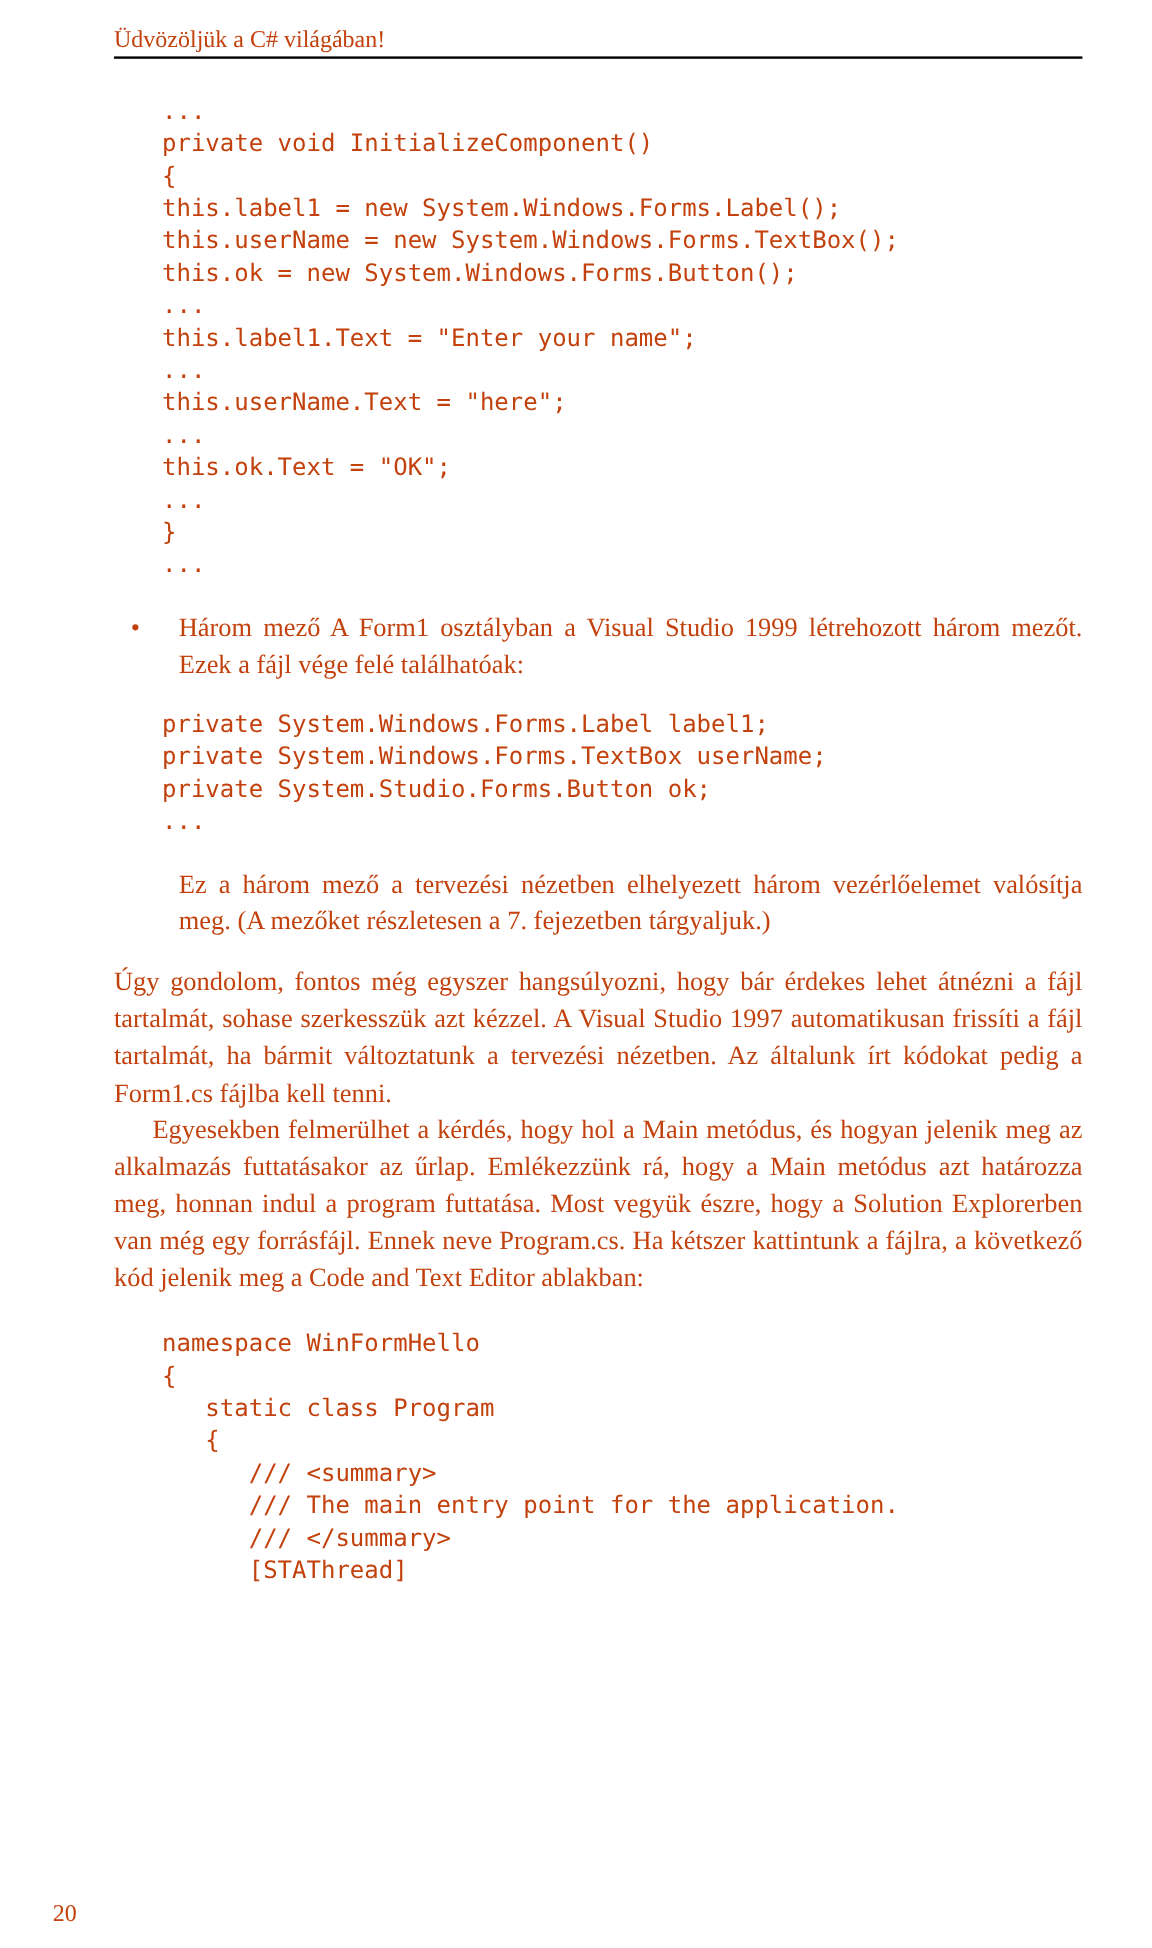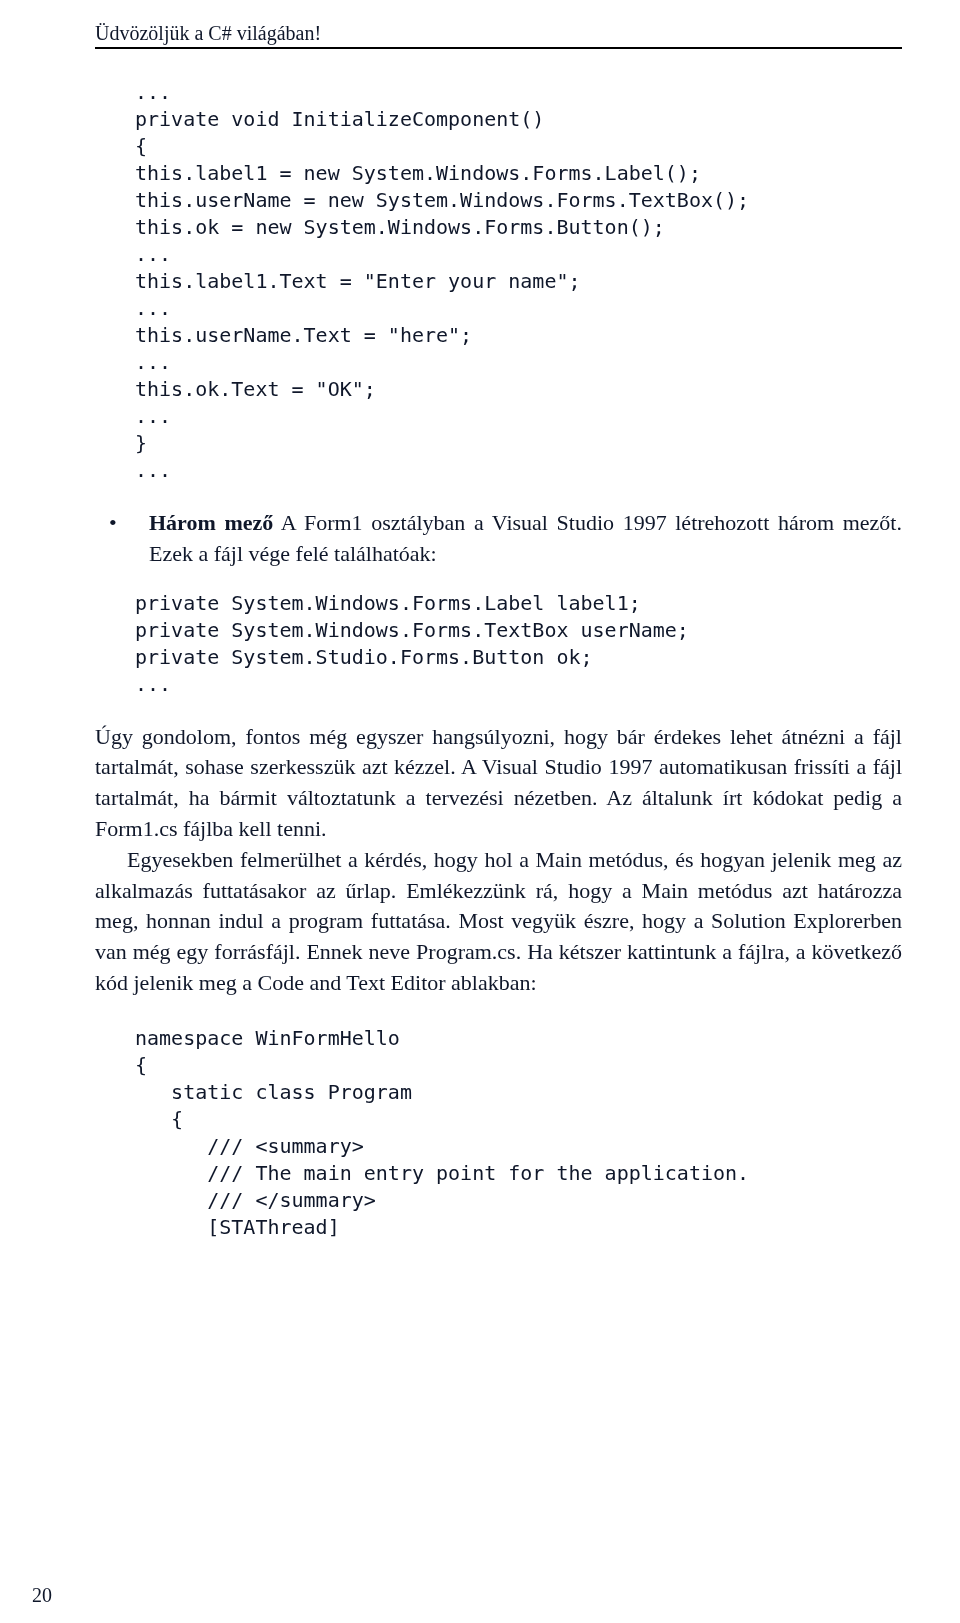--- a/index.html
+++ b/index.html
@@ -8,21 +8,21 @@
     padding: 0;
     background: #ffffff;
     width: 960px;
   }
   .page {
     width: 960px;
     min-height: 1623px;
     box-sizing: border-box;
     padding: 22px 58px 20px 95px;
     font-family: Georgia, "Times New Roman", serif;
-    color: #0f172a;
+    color: #c2410c;
     position: relative;
   }
   .running-header {
     font-family: Georgia, serif;
     font-size: 20px;
     margin-bottom: 2px;
   }
   .header-rule {
     border: none;
     border-top: 2px solid #000;
@@ -51,40 +51,40 @@
     padding-left: 14px;
   }
   .bullet-body {
     flex: 1;
     font-family: Georgia, serif;
     font-size: 22px;
     line-height: 1.4;
     text-align: justify;
   }
   .bullet-body .strong {
-    font-weight: bold;
+    font-weight: normal;
   }
   .para {
     font-family: Georgia, serif;
     font-size: 22px;
     line-height: 1.4;
     text-align: justify;
     margin: 0 0 0 0;
   }
   .para + .para { }
   .body-block {
     margin: 0 0 26px 0;
   }
   .indent {
     text-indent: 32px;
   }
   .pagenum {
     position: absolute;
     bottom: 16px;
-    left: 32px;
+    left: 44px;
     font-family: Georgia, serif;
     font-size: 20px;
   }
 </style>
 </head>
 <body>
 
 <div class="page">
 
   <div class="running-header">Üdvözöljük a C# világában!</div>
@@ -103,30 +103,36 @@
 ...
 this.ok.Text = "OK";
 ...
 }
 ...</div>
 
   <div class="bullet-block">
     <div class="bullet-row">
       <div class="bullet-mark">•</div>
       <div class="bullet-body">
-        <span class="strong">Három mező</span><span> A Form1 osztályban a Visual Studio 1997 létrehozott három mezőt. Ezek a fájl vége felé találhatóak:</span>
+        <span class="strong">Három mező</span><span> A Form1 osztályban a Visual Studio 1999 létrehozott három mezőt. Ezek a fájl vége felé találhatóak:</span>
       </div>
     </div>
   </div>
 
   <div class="code">private System.Windows.Forms.Label label1;
 private System.Windows.Forms.TextBox userName;
 private System.Studio.Forms.Button ok;
 ...</div>
 
+  <div class="bullet-block">
+    <div class="bullet-row">
+      <div class="bullet-mark"></div>
+      <div class="bullet-body">Ez a három mező a tervezési nézetben elhelyezett három vezérlőelemet valósítja meg. (A mezőket részletesen a 7. fejezetben tárgyaljuk.)</div>
+    </div>
+  </div>
 
   <div class="body-block">
     <p class="para">Úgy gondolom, fontos még egyszer hangsúlyozni, hogy bár érdekes lehet átnézni a fájl tartalmát, sohase szerkesszük azt kézzel. A Visual Studio 1997 automatikusan frissíti a fájl tartalmát, ha bármit változtatunk a tervezési nézetben. Az általunk írt kódokat pedig a Form1.cs fájlba kell tenni.</p>
     <p class="para indent">Egyesekben felmerülhet a kérdés, hogy hol a Main metódus, és hogyan jelenik meg az alkalmazás futtatásakor az űrlap. Emlékezzünk rá, hogy a Main metódus azt határozza meg, honnan indul a program futtatása. Most vegyük észre, hogy a Solution Explorerben van még egy forrásfájl. Ennek neve Program.cs. Ha kétszer kattintunk a fájlra, a következő kód jelenik meg a Code and Text Editor ablakban:</p>
   </div>
 
   <div class="code">namespace WinFormHello
 {
    static class Program
    {

